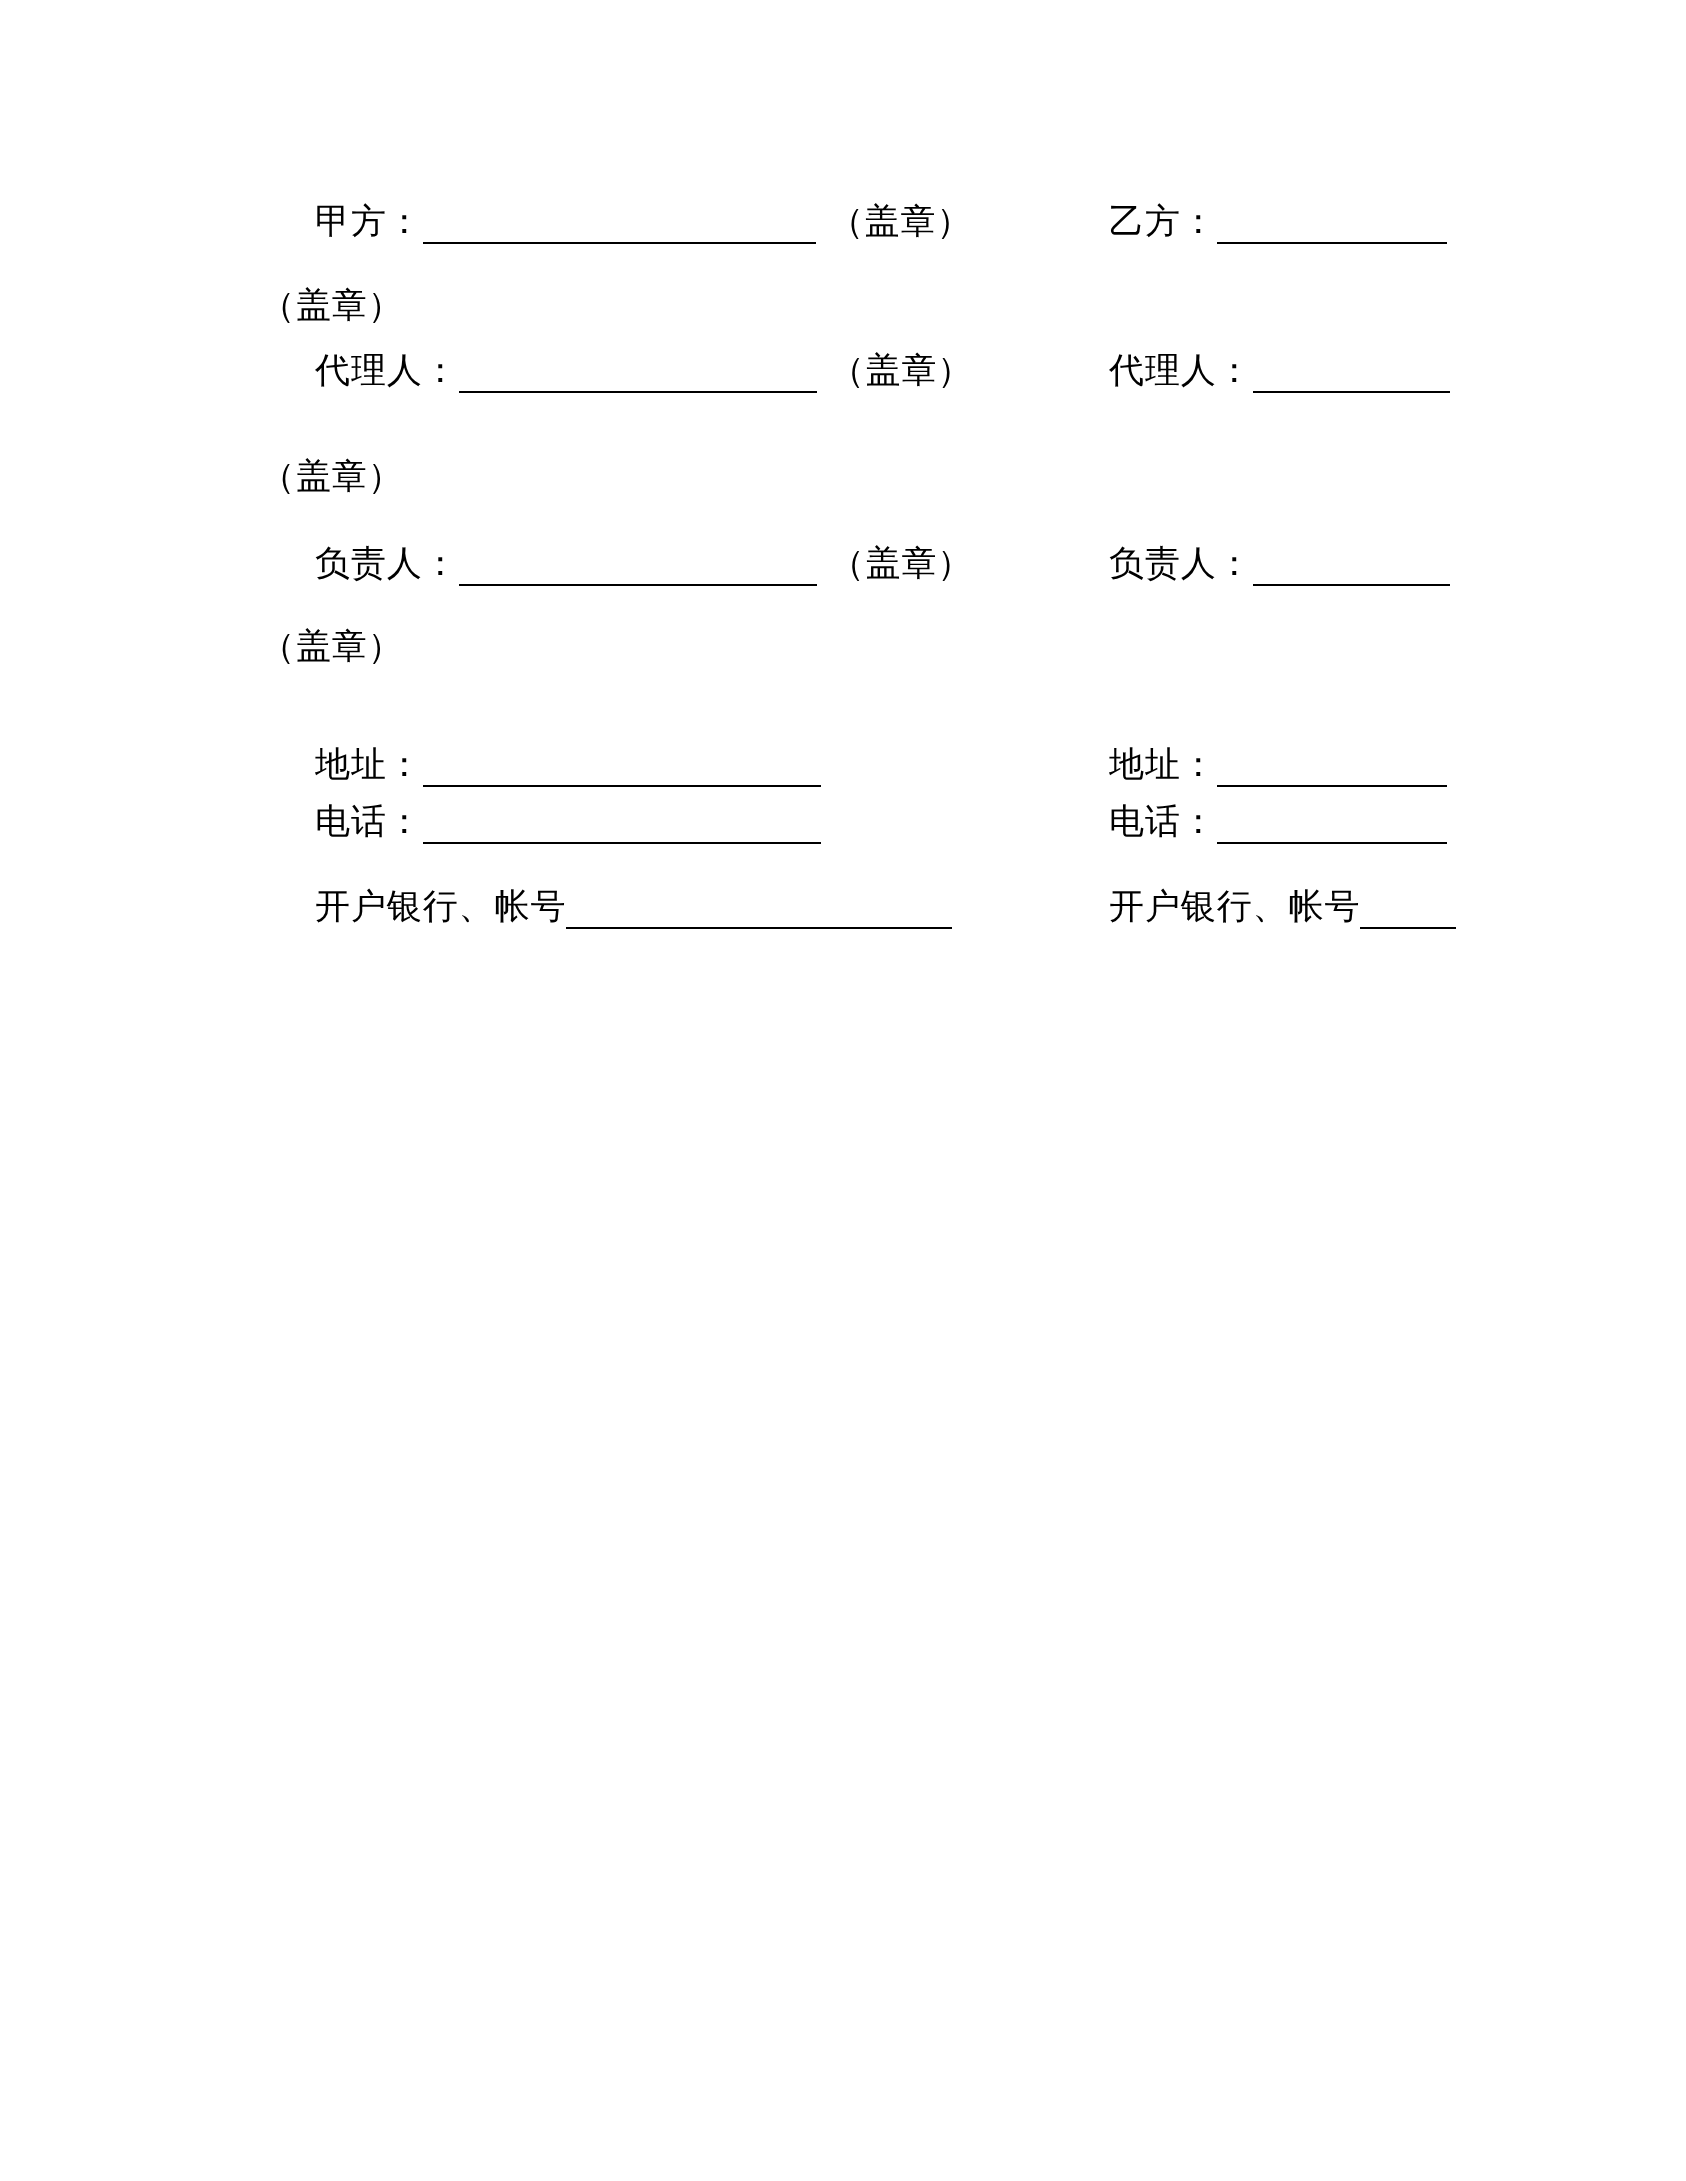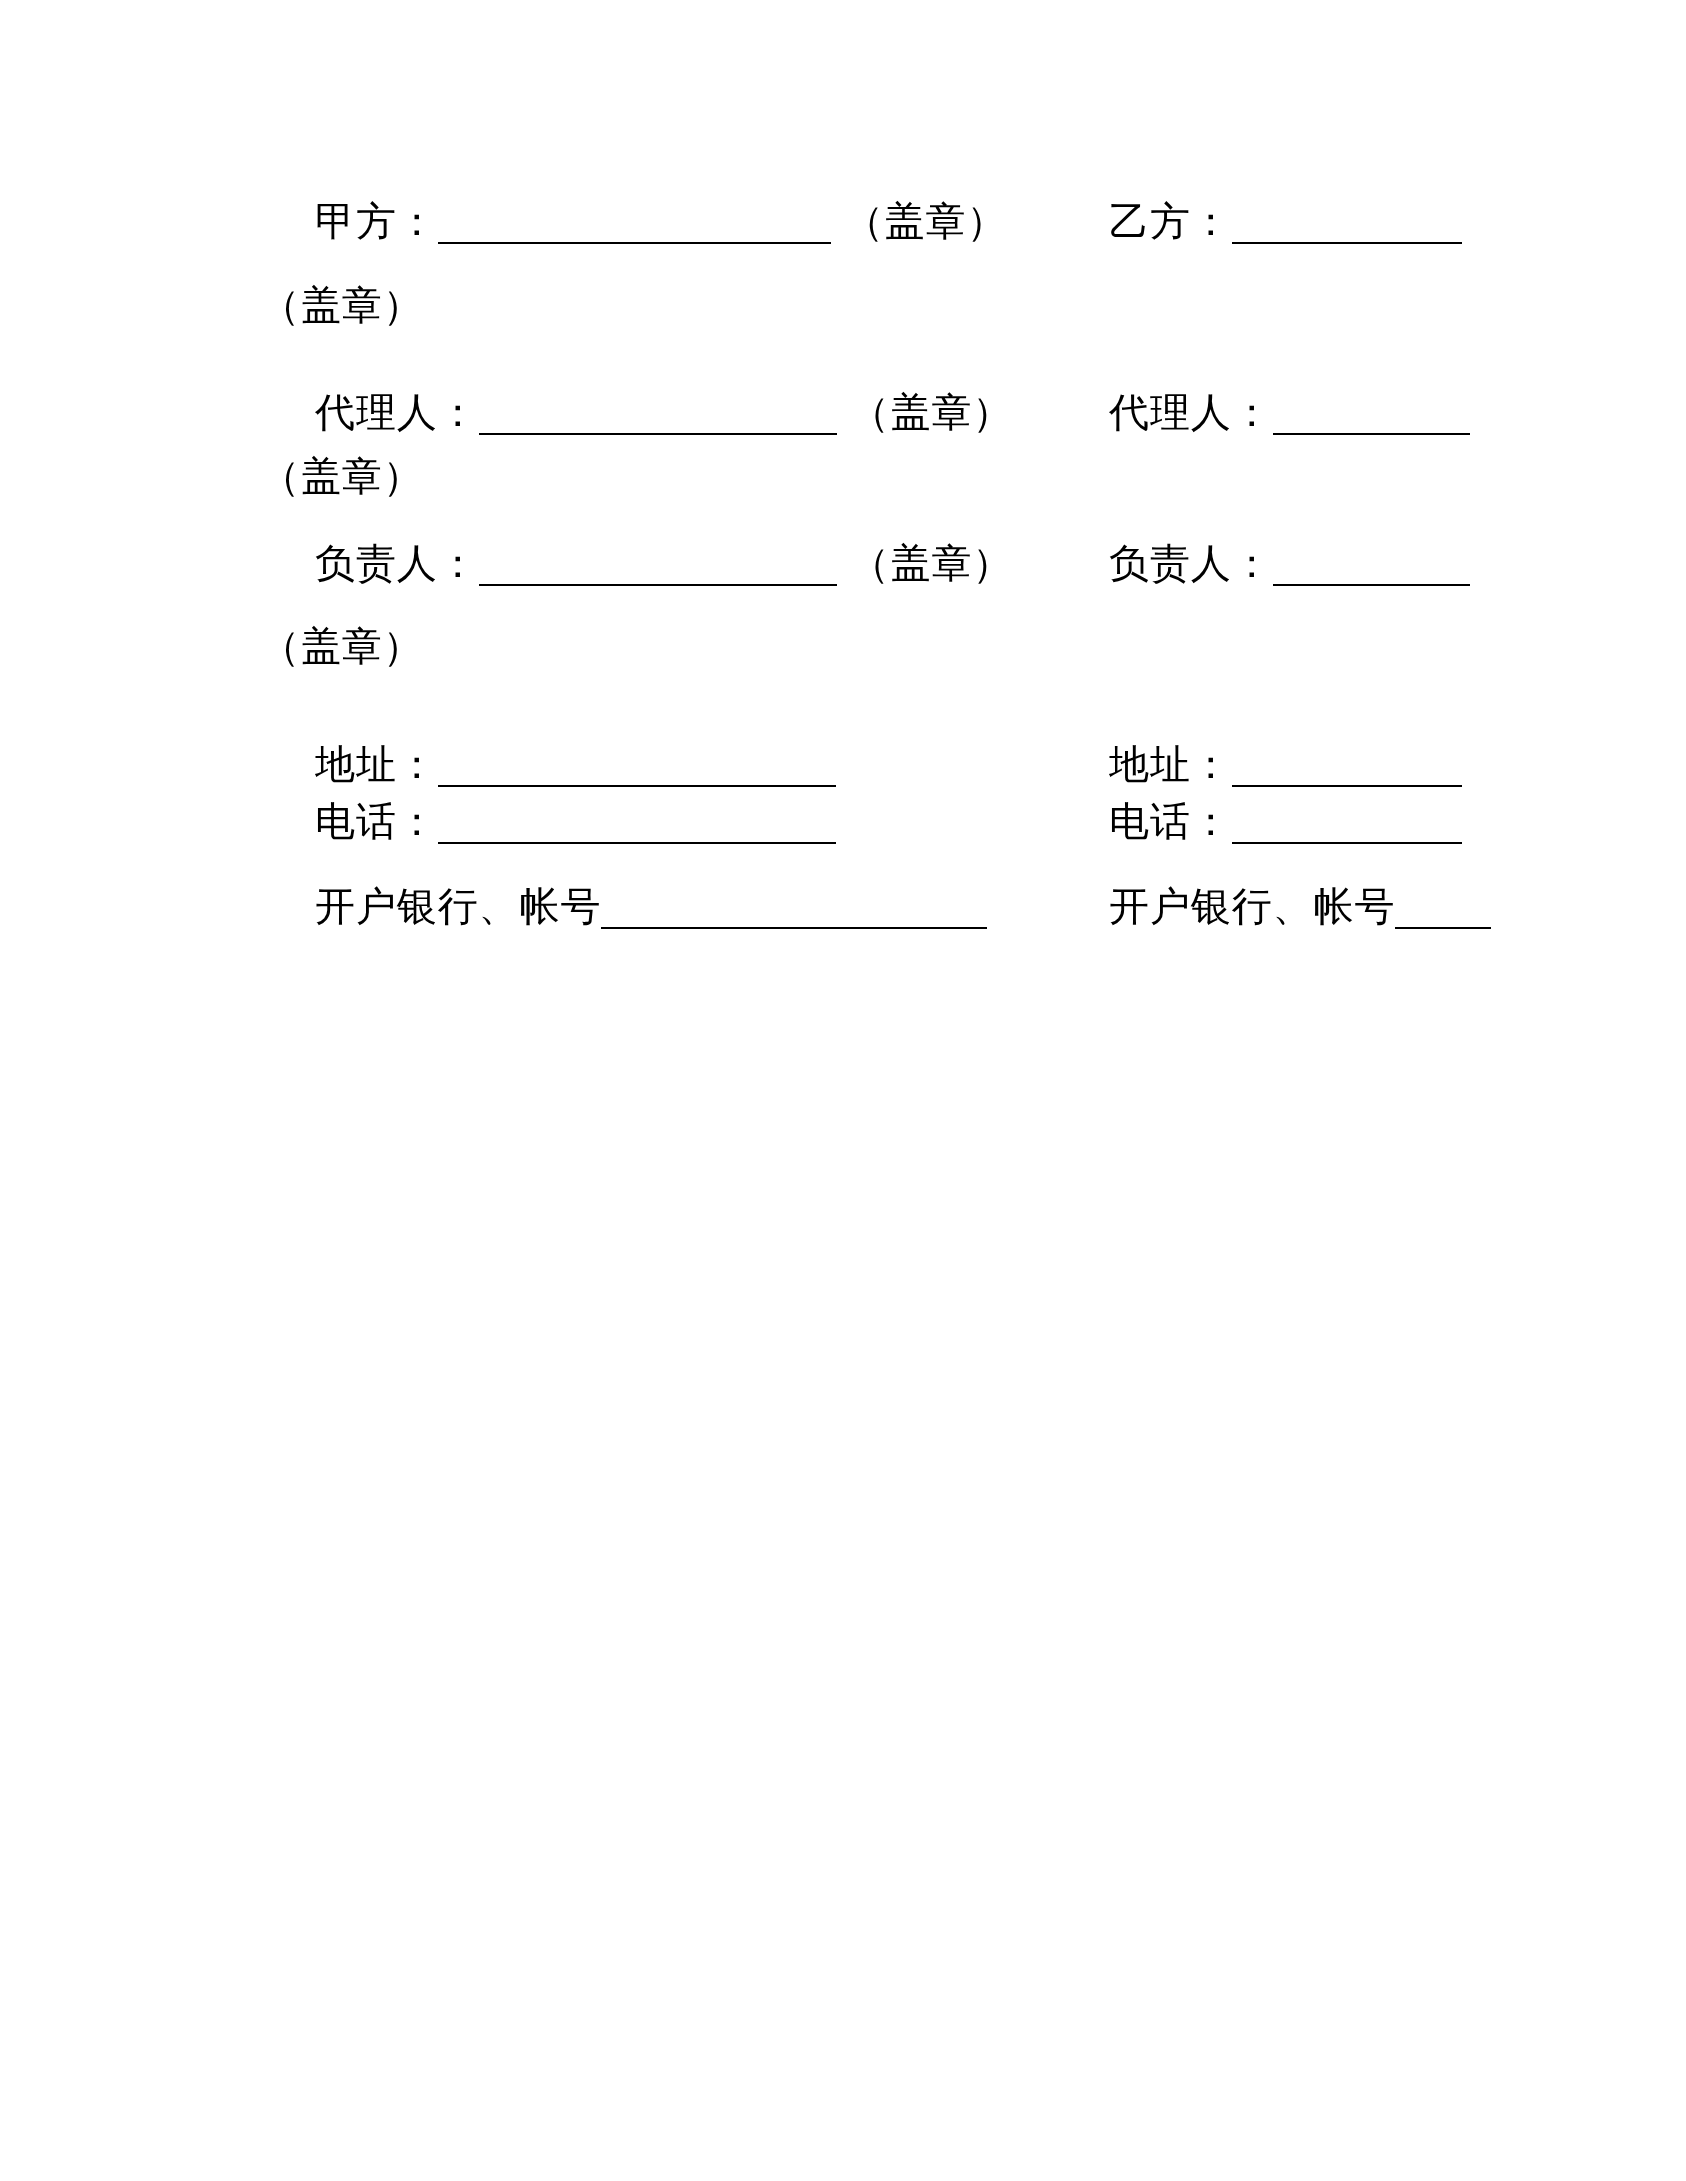--- a/index.html
+++ b/index.html
@@ -7,21 +7,21 @@
     padding: 0;
     background: #ffffff;
   }
   .page {
     position: relative;
     width: 1686px;
     height: 2182px;
     background: #ffffff;
     color: #000000;
     font-family: "Liberation Serif", "DejaVu Serif", serif;
-    font-size: 40px;
+    font-size: 35px;
     overflow: hidden;
   }
   .row {
     position: absolute;
     height: 44px;
     line-height: 44px;
     white-space: nowrap;
   }
   .lbl {
     display: inline-block;
@@ -44,21 +44,21 @@
     margin-left: 13px;
     letter-spacing: 0.9px;
   }
   
   .lx  { left: 315px; }
   .lx2 { left: 260px; }  
   .rx  { left: 1109px; }
   
   .r1 { top: 198px; }
   .r2 { top: 284px; }
-  .r3 { top: 389px; }
+  .r3 { top: 347px; }
   .r4 { top: 455px; }
   .r5 { top: 540px; }
   .r6 { top: 625px; }
   .r7 { top: 741px; }
   .r8 { top: 798px; }
   .r9 { top: 883px; text-align: right; }
   .rdate { top: 1139px; left: 1042px; }
   
   .w428 { width: 393px; }
   .w390 { width: 358px; }

